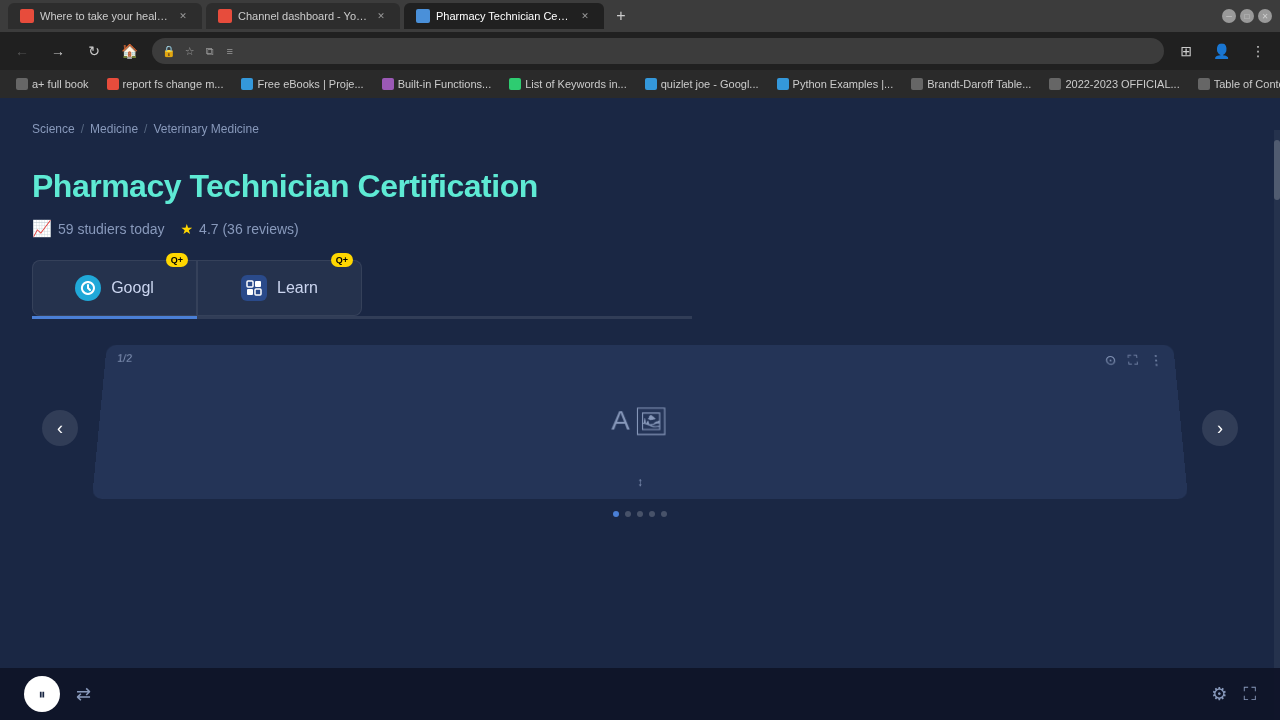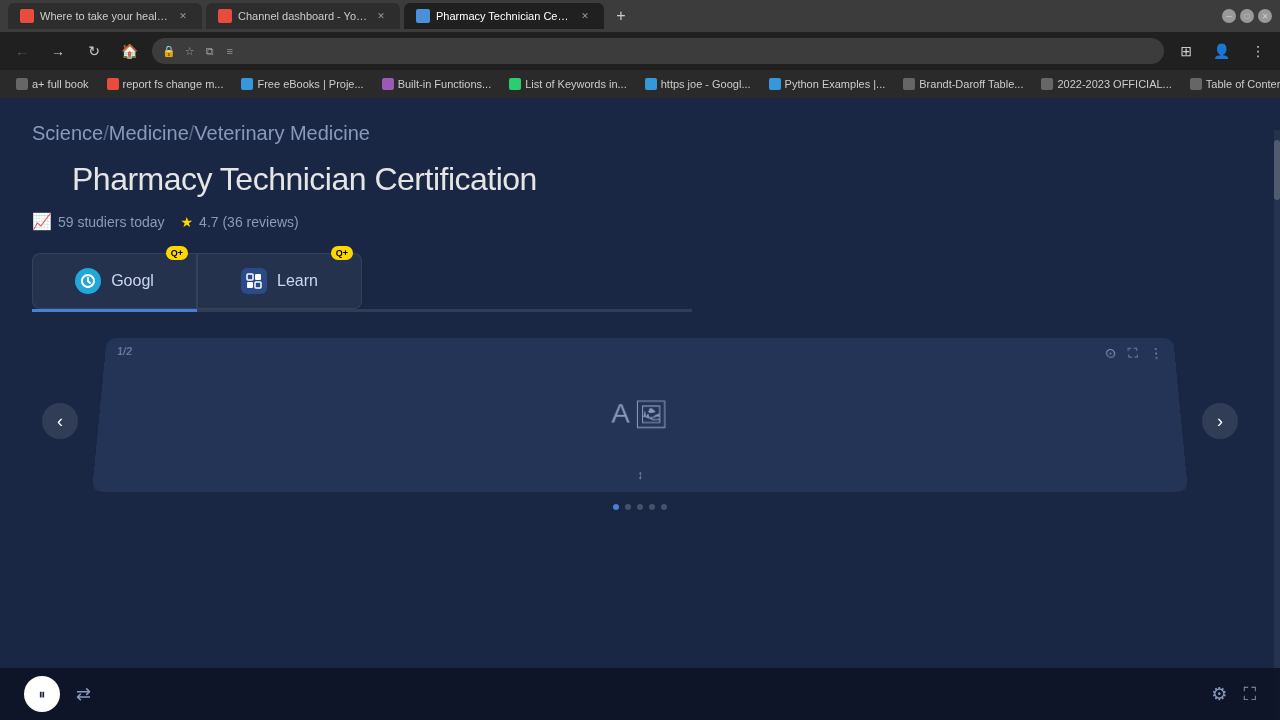--- a/index.html
+++ b/index.html
@@ -208,42 +208,42 @@
     }
 
     .content-area {
       padding: 24px 32px 0;
     }
 
     
     .breadcrumb {
       display: flex;
       align-items: center;
-      font-size: 20px;
+      gap: 6px;
+      font-size: 12px;
       color: #8899bb;
-      margin-bottom: 16px;
+      margin-bottom: 32px;
     }
 
     .breadcrumb-separator {
       color: #556680;
     }
 
     .breadcrumb-item {
       color: #8899bb;
       cursor: pointer;
     }
 
     
     .page-title {
       font-size: 32px;
-      font-weight: 400;
-      color: #e5e5e5;
+      font-weight: 700;
+      color: #5eead4;
       margin-bottom: 14px;
       letter-spacing: -0.5px;
-      margin-left: 40px;
     }
 
     
     .stats-row {
       display: flex;
       align-items: center;
       gap: 16px;
       margin-bottom: 22px;
     }
 
@@ -531,21 +531,21 @@
     <div class="bookmark-item">
       <div class="bm-icon purple"></div>
       <span>Built-in Functions...</span>
     </div>
     <div class="bookmark-item">
       <div class="bm-icon green"></div>
       <span>List of Keywords in...</span>
     </div>
     <div class="bookmark-item">
       <div class="bm-icon blue"></div>
-      <span>https joe - Googl...</span>
+      <span>quizlet joe - Googl...</span>
     </div>
     <div class="bookmark-item">
       <div class="bm-icon blue"></div>
       <span>Python Examples |...</span>
     </div>
     <div class="bookmark-item">
       <div class="bm-icon"></div>
       <span>Brandt-Daroff Table...</span>
     </div>
     <div class="bookmark-item">

